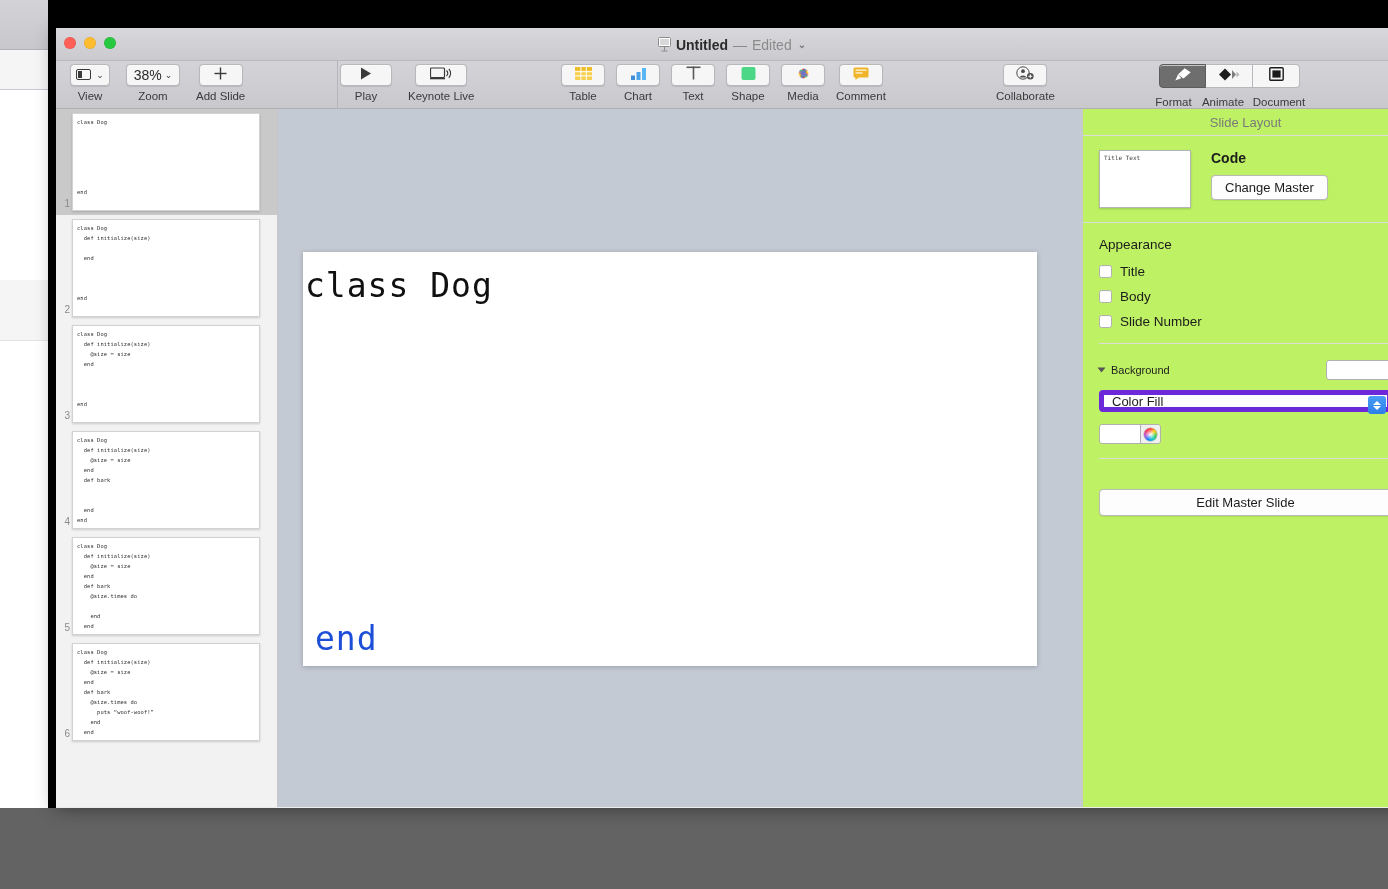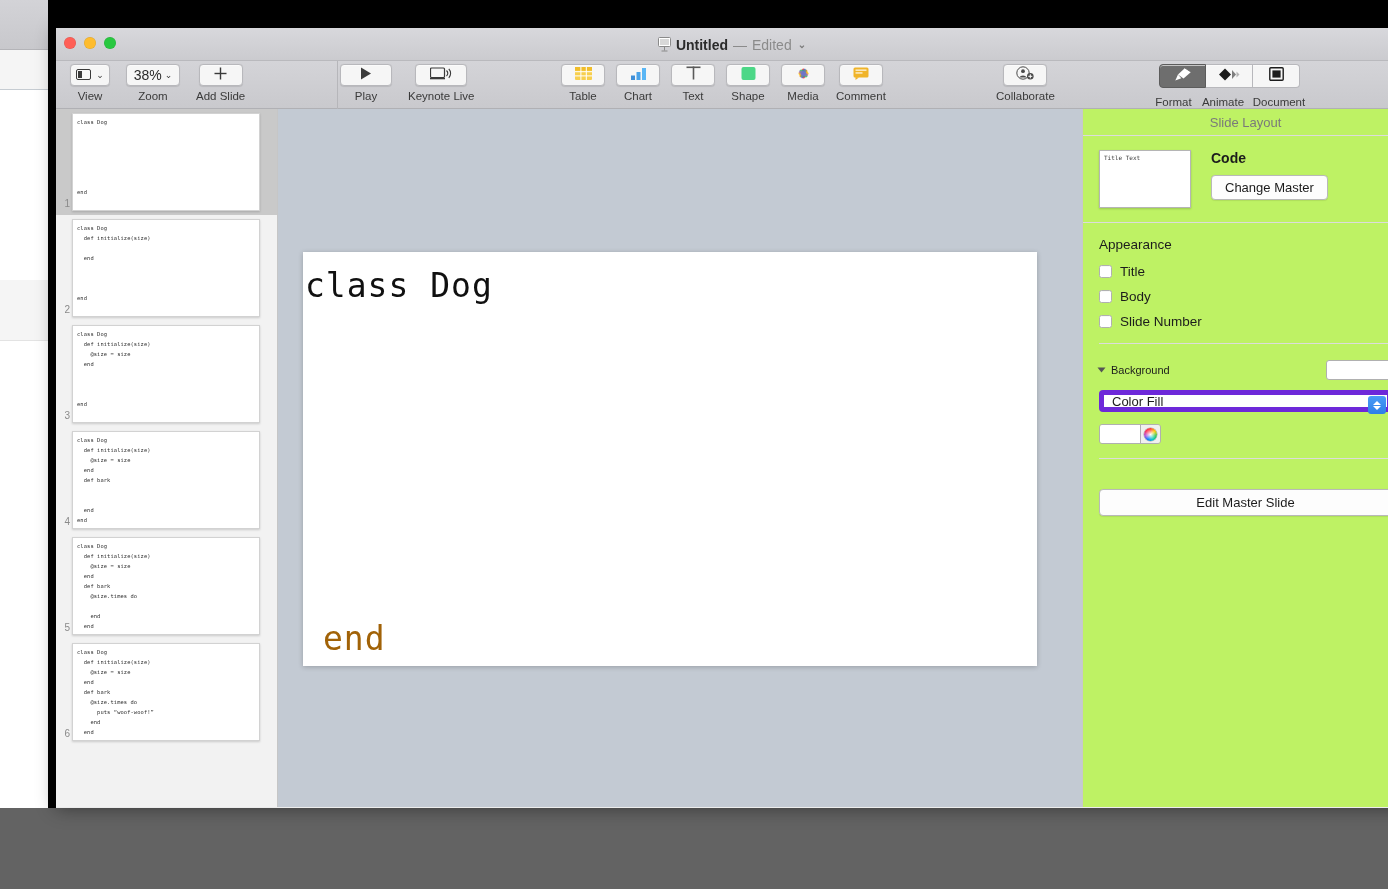--- a/index.html
+++ b/index.html
@@ -126,23 +126,23 @@
   .slide-canvas {
     position:absolute; left:25px; top:143px; width:734px; height:414px;
     background:#fff; box-shadow:0 1px 5px rgba(0,0,0,.22);
   }
   .slide-canvas .code-top {
     position:absolute; left:2px; top:14px;
     font-family:"DejaVu Sans Mono","Liberation Mono",monospace;
     font-size:33px; color:#101010; letter-spacing:1px; white-space:pre;
   }
   .slide-canvas .code-bottom {
-    position:absolute; left:20px; bottom:8px;
+    position:absolute; left:12px; bottom:8px;
     font-family:"DejaVu Sans Mono","Liberation Mono",monospace;
-    font-size:33px; color:#a16207; letter-spacing:1px; white-space:pre;
+    font-size:33px; color:#1d4ed8; letter-spacing:1px; white-space:pre;
   }
 
   
   .inspector {
     width:326px; background:#bef264; border-left:1px solid #c8c8c8;
     position:relative;
   }
   .insp-title {
     height:27px; display:flex; align-items:center; justify-content:center;
     font-size:13px; color:#7a7a7a; border-bottom:1px solid #dcdcdc;

